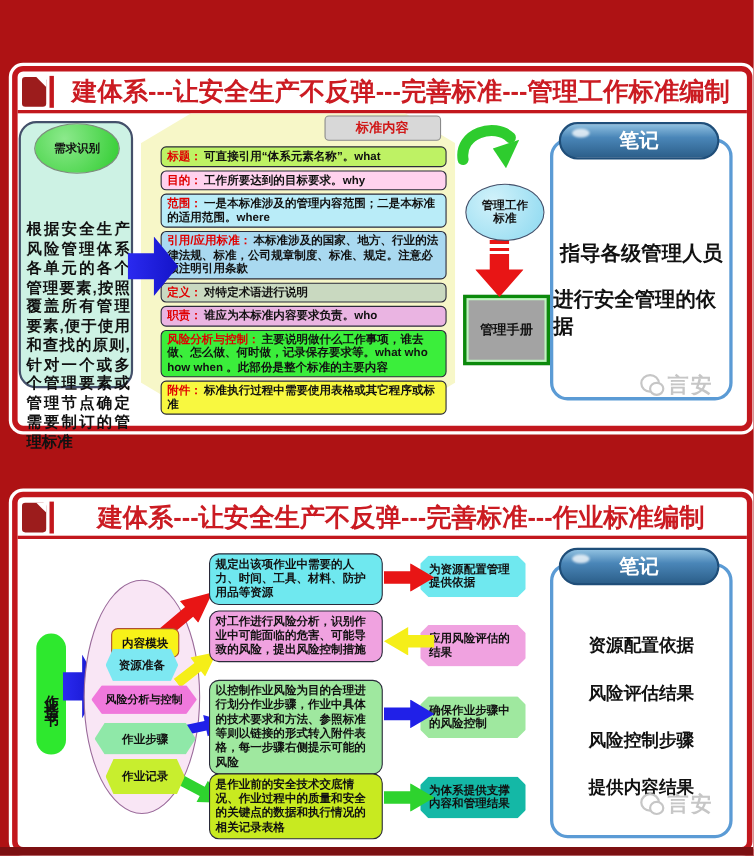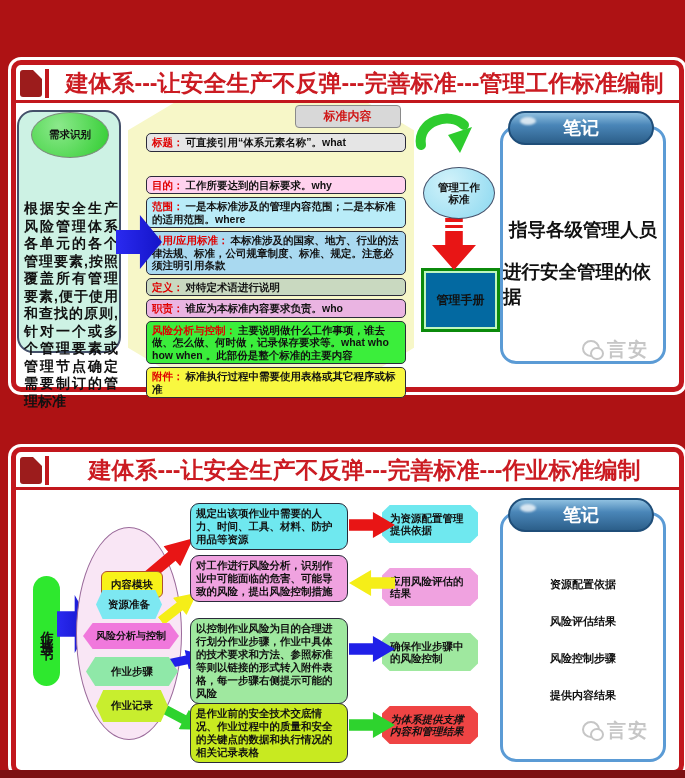--- a/index.html
+++ b/index.html
@@ -49,21 +49,21 @@
     font-weight:bold;color:#111;line-height:12.5px;}
   .std-row .lbl{color:#e00000;margin-right:2px;}
 
   #green-curve{position:absolute;left:398px;top:44px;width:62px;height:62px;z-index:1;}
   .mgmt-ellipse{position:absolute;left:407px;top:102px;width:72px;height:52px;border-radius:50%;
     background:radial-gradient(circle at 35% 30%,#d2f2fa,#8ad8f0);border:1.5px solid #44506a;
     display:flex;align-items:center;justify-content:center;text-align:center;
     font-size:10.5px;font-weight:bold;color:#111;line-height:12px;padding:0 11px;box-sizing:border-box;z-index:2;}
   #s1-red-arrow{position:absolute;left:416px;top:153px;width:44px;height:52px;z-index:1;
     background:linear-gradient(180deg,#e81515 0 4px,#fff 4px 7px,#e81515 7px 10px,#fff 10px 13px,#e81515 13px);}
-  .manual-box{position:absolute;left:405px;top:203px;width:79px;height:64px;background:#0369a1;
+  .manual-box{position:absolute;left:405px;top:203px;width:79px;height:64px;background:#a3a3a3;
     border:3px solid #0b8a0b;box-shadow:inset 0 0 0 2px #bff5bf;box-sizing:border-box;
     display:flex;align-items:center;justify-content:center;font-size:12px;font-weight:bold;color:#111;}
 
   .notes-panel{position:absolute;left:484px;width:166px;background:#fff;border:3px solid #5b9bd5;
     border-radius:16px;box-sizing:border-box;}
   #s1-notes{top:61px;height:238px;}
   .notes-pill{position:absolute;width:146px;height:34px;border-radius:17px;
     background:linear-gradient(180deg,#8fc0e0 0%,#4a86b8 40%,#2c5f8a 100%);
     border:2px solid #1f4e79;box-sizing:border-box;display:flex;align-items:center;justify-content:center;
     font-size:18px;font-weight:bold;color:#fff;z-index:3;}
@@ -125,21 +125,21 @@
     display:flex;align-items:center;justify-content:flex-start;text-align:left;
     font-size:10.5px;font-weight:bold;color:#111;line-height:12.5px;padding:4px 8px;box-sizing:border-box;}
   #res-0{top:53px;}
   #res-1{top:116px;}
   #res-2{top:181px;}
   #res-3{top:254px;}
 
   #s2-notes{top:60px;height:250px;}
   #s2-pill{left:492px;top:46px;}
   .s2-note-lines{position:absolute;left:0;right:0;top:62px;display:flex;flex-direction:column;gap:22px;
-    align-items:center;font-size:11px;font-weight:bold;color:#111;}
+    align-items:center;font-size:16px;font-weight:bold;color:#111;}
 </style>
 </head>
 <body>
 
 <div id="page">
 
   <div class="slide" id="slide1">
     <div class="slide-inner">
       <div class="title-bar">
         <span class="doc-icon"></span>
@@ -152,22 +152,22 @@
         <div class="need-text">根据安全生产风险管理体系各单元的各个管理要素,按照覆盖所有管理要素,便于使用和查找的原则,针对一个或多个管理要素或管理节点确定需要制订的管理标准</div>
       </div>
       <div class="need-ellipse">需求识别</div>
 
       <div class="arrow arrow-right" id="s1-blue-arrow"></div>
 
       <div class="std-container"></div>
       <div class="std-header">标准内容</div>
 
       <div class="std-rows">
-        <div class="std-row" style="background: #e5e5e5;"><span class="lbl">标题：</span><span>可直接引用“体系元素名称”。what</span></div>
-        <div class="std-row" style="background: rgb(255, 210, 238); margin-top: 21px;"><span class="lbl">目的：</span><span>工作所要达到的目标要求。why</span></div>
+        <div class="std-row" style="background: #bef264;"><span class="lbl">标题：</span><span>可直接引用“体系元素名称”。what</span></div>
+        <div class="std-row" style="background: rgb(255, 210, 238);"><span class="lbl">目的：</span><span>工作所要达到的目标要求。why</span></div>
         <div class="std-row" style="background: rgb(185, 236, 248);"><span class="lbl">范围：</span><span>一是本标准涉及的管理内容范围；二是本标准的适用范围。where</span></div>
         <div class="std-row" style="background: rgb(169, 217, 240);"><span class="lbl">引用/应用标准：</span><span>本标准涉及的国家、地方、行业的法律法规、标准，公司规章制度、标准、规定。注意必须注明引用条款</span></div>
         <div class="std-row" style="background: rgb(201, 217, 192);"><span class="lbl">定义：</span><span>对特定术语进行说明</span></div>
         <div class="std-row" style="background: rgb(234, 180, 226);"><span class="lbl">职责：</span><span>谁应为本标准内容要求负责。who</span></div>
         <div class="std-row" style="background: rgb(59, 238, 59);"><span class="lbl">风险分析与控制：</span><span>主要说明做什么工作事项，谁去做、怎么做、何时做，记录保存要求等。what who how when 。此部份是整个标准的主要内容</span></div>
         <div class="std-row" style="background: rgb(248, 248, 64);"><span class="lbl">附件：</span><span>标准执行过程中需要使用表格或其它程序或标准</span></div>
       </div>
 
       <svg id="green-curve" viewBox="0 0 62 62">
         <path d="M7 36 C3 12, 36 2, 50 16" fill="none" stroke="#2ecc2e" stroke-width="10" stroke-linecap="round"></path>
@@ -224,21 +224,21 @@
       <div class="desc-box" id="desc-3" style="background: rgb(200, 234, 32);">是作业前的安全技术交底情况、作业过程中的质量和安全的关键点的数据和执行情况的相关记录表格</div>
 
       <div class="mid-arrow arrow arrow-right" id="mid-0"></div>
       <div class="mid-arrow arrow arrow-left" id="mid-1"></div>
       <div class="mid-arrow arrow arrow-right" id="mid-2"></div>
       <div class="mid-arrow arrow arrow-right" id="mid-3"></div>
 
       <div class="result-oct" id="res-0" style="background: rgb(111, 232, 239);">为资源配置管理提供依据</div>
       <div class="result-oct" id="res-2" style="background: rgb(159, 232, 159);">确保作业步骤中的风险控制</div>
       <div class="result-oct" id="res-1" style="background: rgb(240, 162, 224);">应用风险评估的结果</div>
-      <div class="result-oct" id="res-3" style="background: #ef4444; font-style: italic;">为体系提供支撑内容和管理结果</div>
+      <div class="result-oct" id="res-3" style="background: #14b8a6;">为体系提供支撑内容和管理结果</div>
 
       <div class="notes-panel" id="s2-notes">
         <div class="s2-note-lines">
           <span>资源配置依据</span>
           <span>风险评估结果</span>
           <span>风险控制步骤</span>
           <span>提供内容结果</span>
         </div>
       </div>
       <div class="notes-pill" id="s2-pill">笔记</div>

